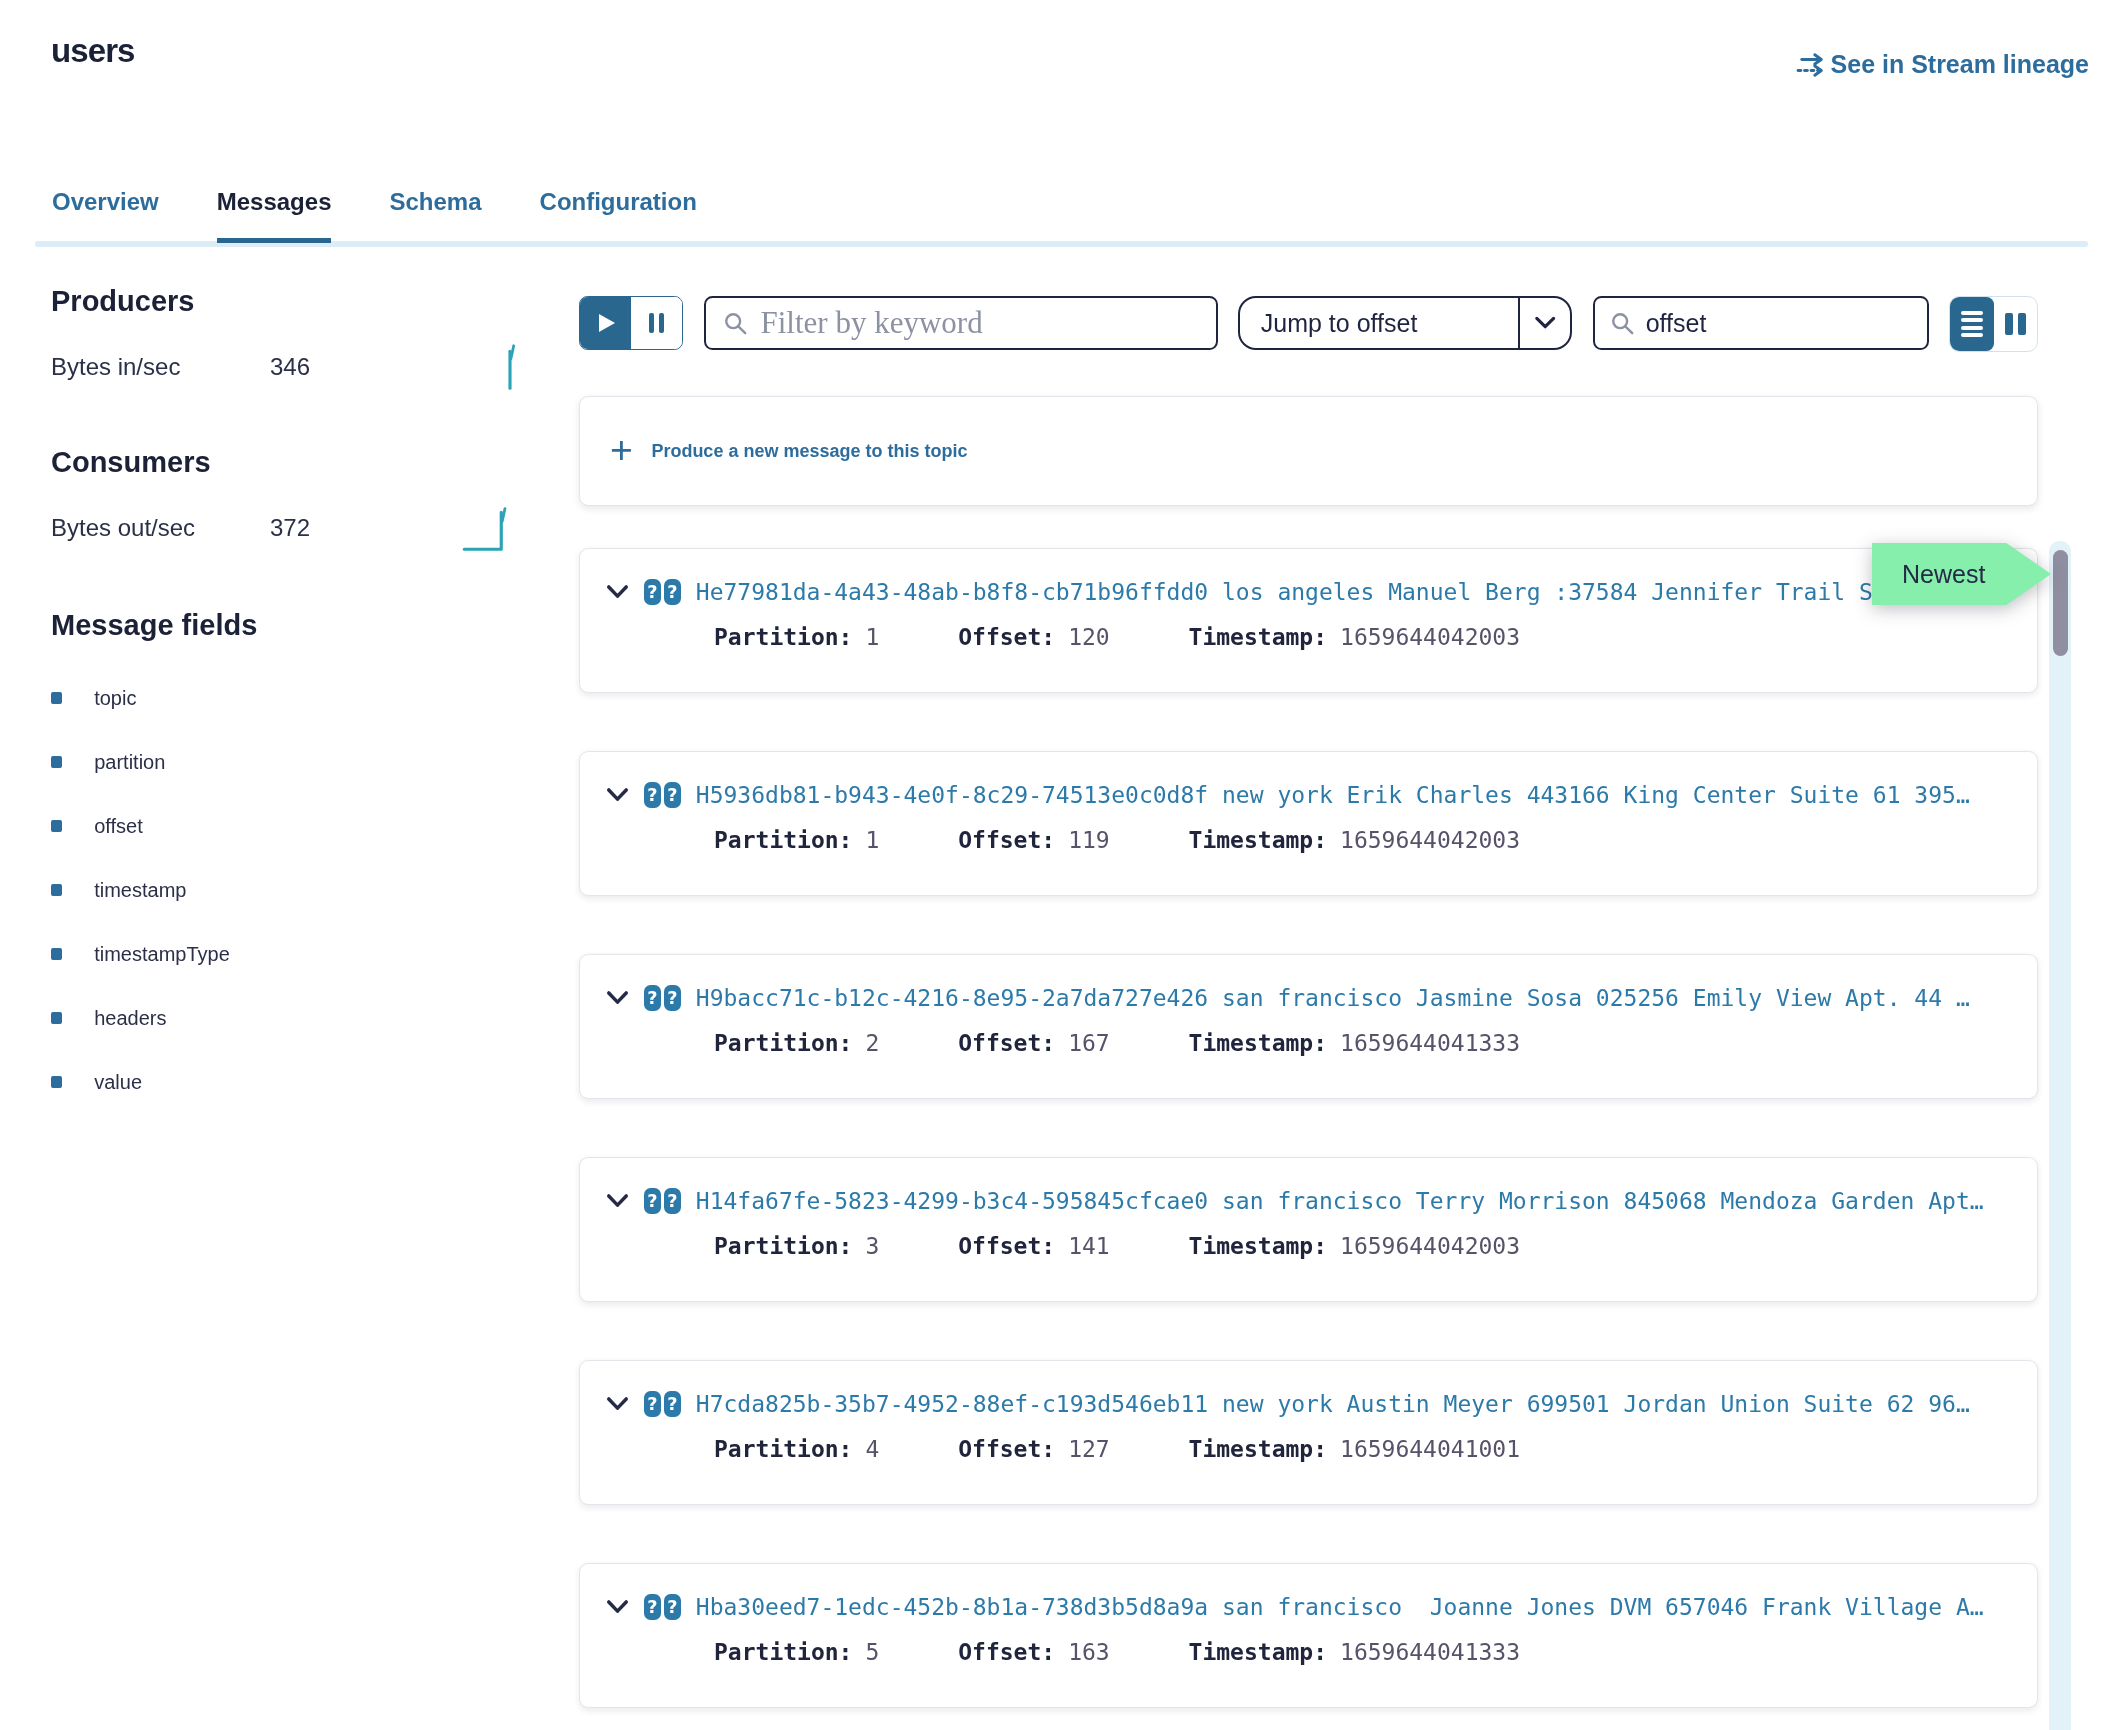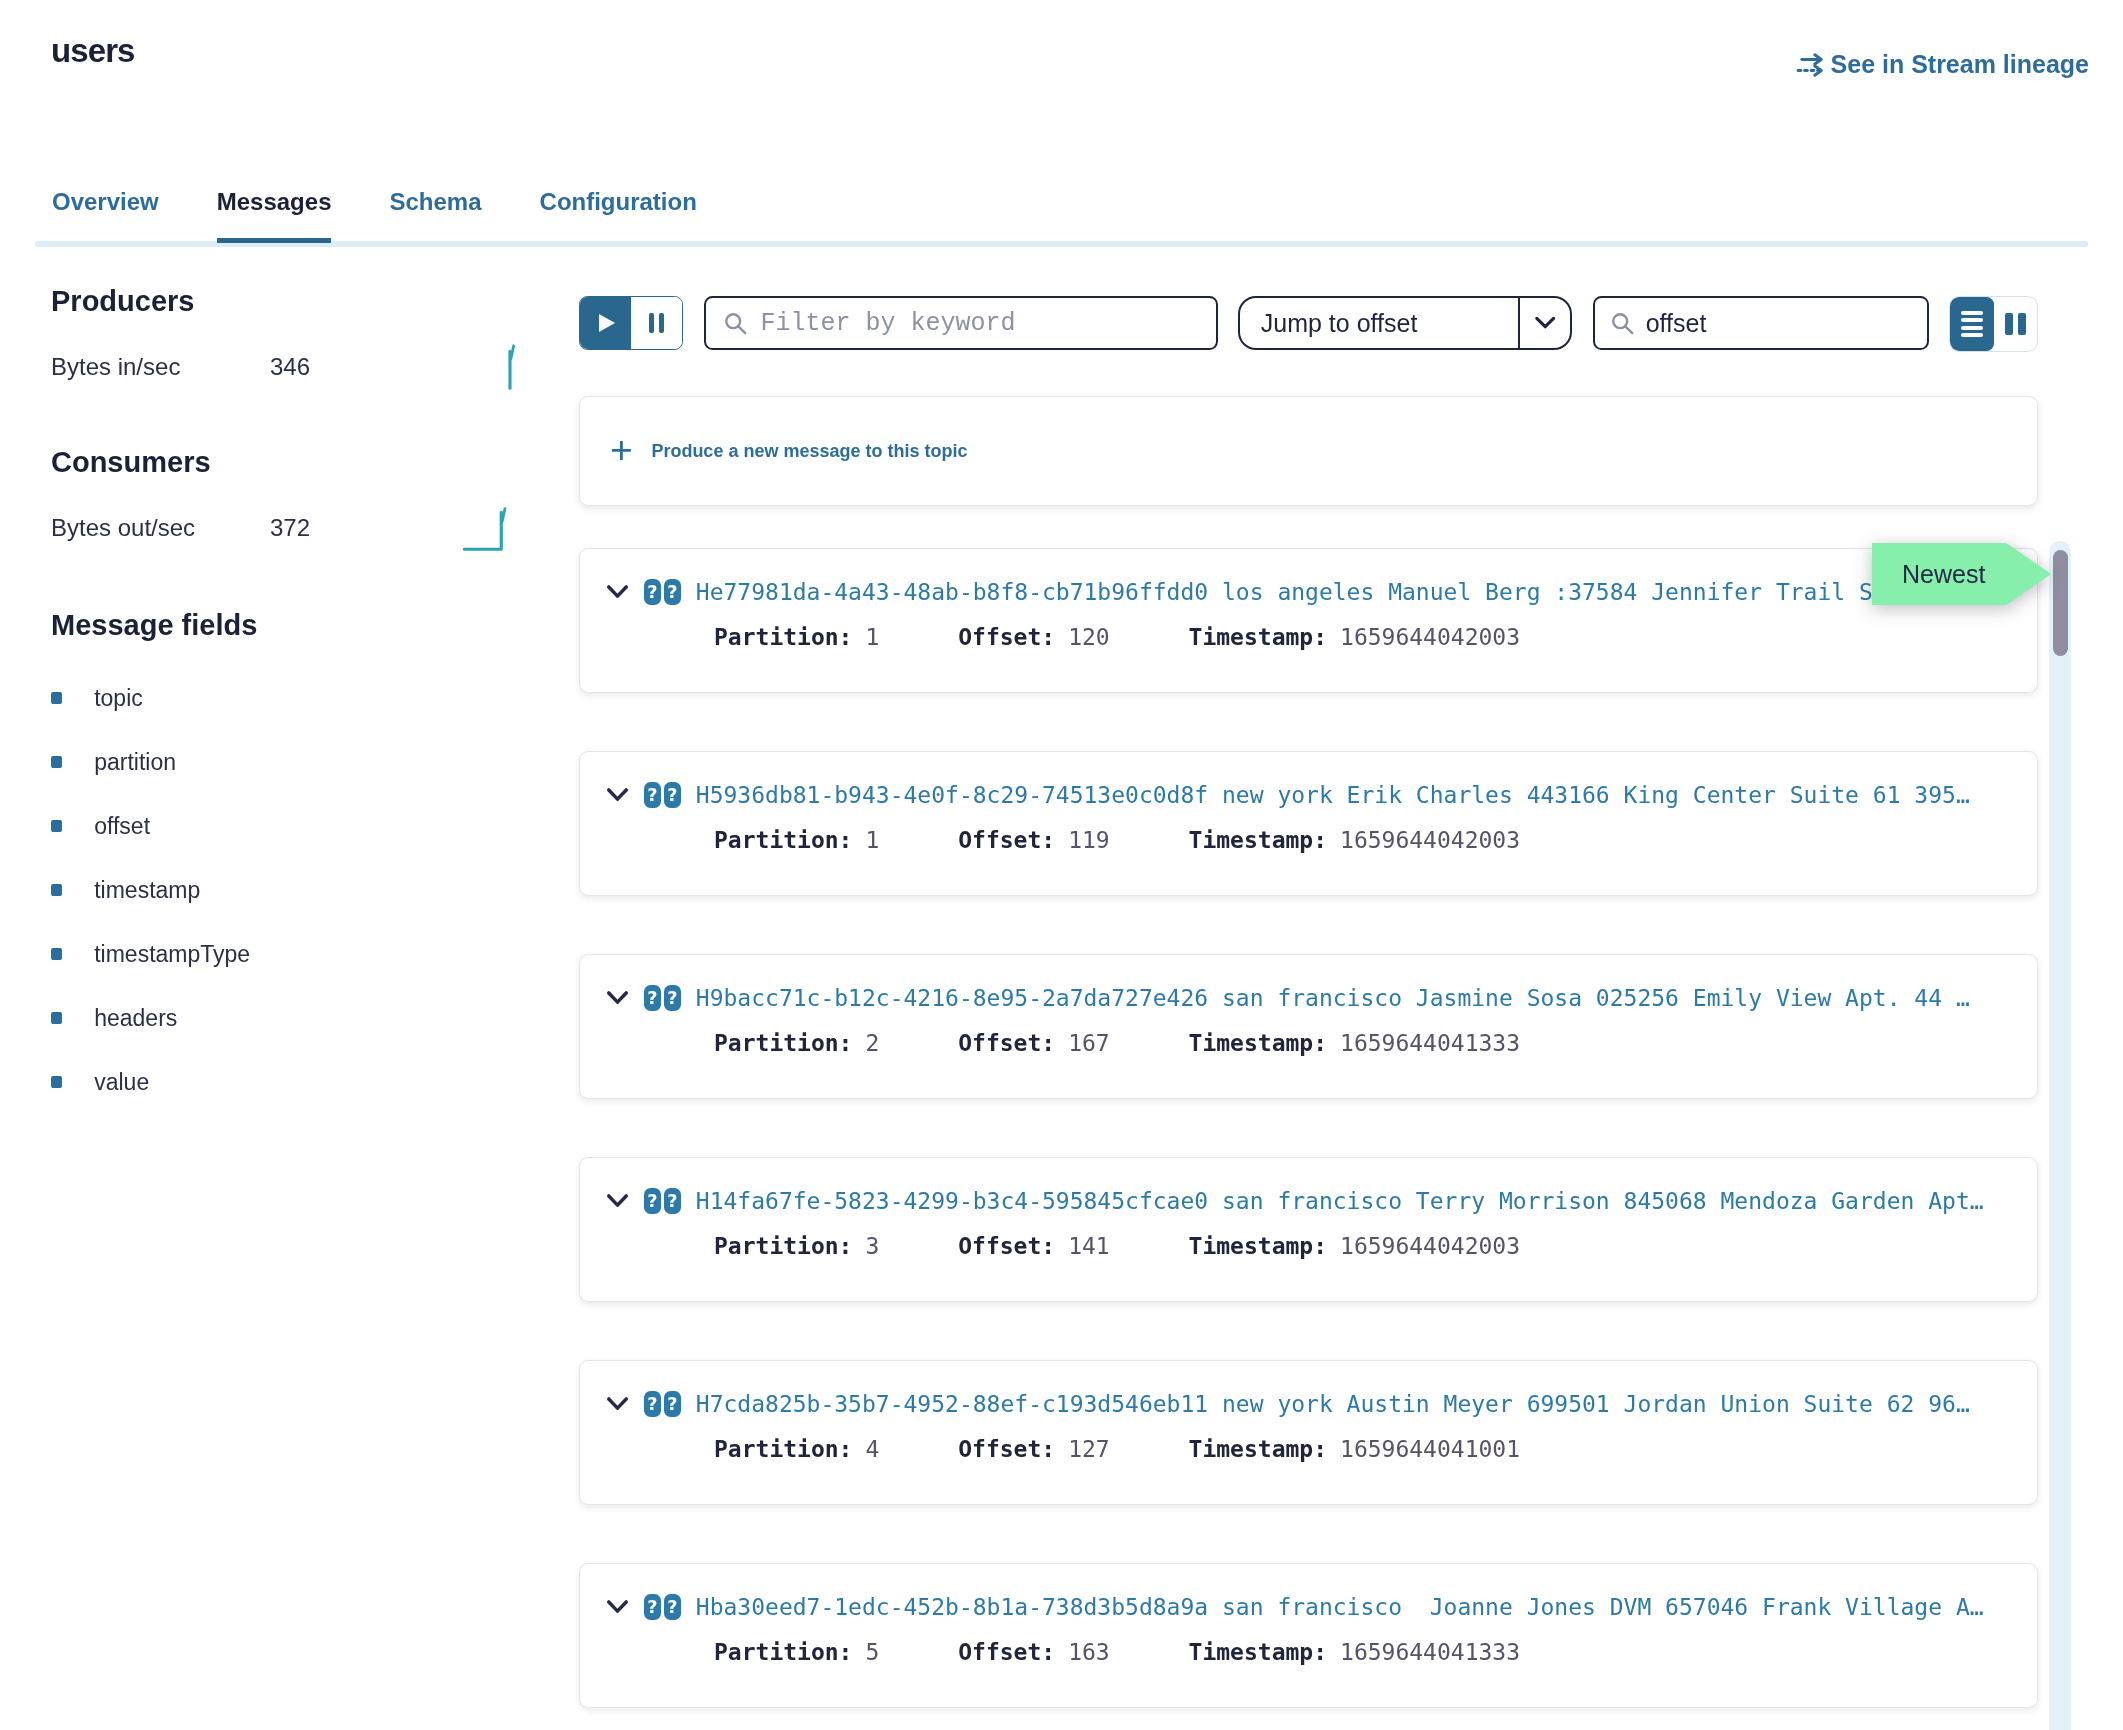--- a/index.html
+++ b/index.html
@@ -41,42 +41,42 @@
   .sidebar h2 { font-size: 29px; font-weight: 700; color: #1b2136; }
   .stat-row { display: flex; align-items: center; height: 50px; margin-top: 24px; }
   .stat-label { width: 219px; font-size: 24px; color: #2b3048; }
   .stat-value { font-size: 24px; color: #2b3048; }
   .spark { margin-left: auto; }
   .h2-consumers { margin-top: 54px; }
   .h2-fields { margin-top: 56px; }
   .fields-list { list-style: none; margin-top: 24px; }
   .fields-list li { display: flex; align-items: center; height: 64px; cursor: pointer; }
   .bullet { width: 11.2px; height: 11.2px; background: #2d6d9d; border-radius: 1.9px; margin-right: 32px; flex: 0 0 auto; }
-  .field-label { font-size: 23px; color: #2b3048; }
+  .field-label { font-size: 20px; color: #2b3048; }
 
   
   .main { position: absolute; left: 579px; top: 0; width: 1459px; }
 
   .toolbar { position: absolute; top: 296px; left: 0; width: 100%; height: 54px; display: flex; gap: 20.5px; }
   .seg-playpause {
     width: 104px; height: 54px; display: flex; overflow: hidden;
     border: 1.9px solid #29678f; border-radius: 8.4px; flex: 0 0 auto; background: #fff;
   }
   .seg-play { flex: 1; background: #29678f; display: flex; align-items: center; justify-content: center; cursor: pointer; }
   .play-tri { width: 0; height: 0; border-left: 16px solid #ffffff; border-top: 9.3px solid transparent; border-bottom: 9.3px solid transparent; margin-left: 3.7px; }
   .seg-pause { flex: 1; background: #ffffff; display: flex; align-items: center; justify-content: center; gap: 4.7px; cursor: pointer; }
   .pause-bar { width: 5.6px; height: 20.5px; background: #29678f; border-radius: 1.9px; }
 
   .filter-box {
     width: 519px; height: 54px; border: 2.8px solid #1f2540; border-radius: 8.4px;
     display: flex; align-items: center; padding: 0 17px; gap: 13px; background: #fff;
   }
   .filter-box input {
-    border: none; outline: none; flex: 1; font-size: 25px;
-    font-family: Liberation Mono, monospace; color: #1f2540; background: transparent;
+    border: none; outline: none; flex: 1; font-size: 31px;
+    font-family: Liberation Serif, serif; color: #1f2540; background: transparent;
   }
   .filter-box input::placeholder { color: #8d92a3; }
 
   .jump-select {
     width: 337px; height: 54px; border: 2.8px solid #1f2540; border-radius: 18px;
     display: flex; align-items: stretch; background: #fff; cursor: pointer;
   }
   .jump-label { flex: 1; display: flex; align-items: center; padding-left: 20.5px; font-size: 25px; color: #1f2540; }
   .jump-caret { width: 52px; border-left: 2.8px solid #1f2540; display: flex; align-items: center; justify-content: center; }
 

